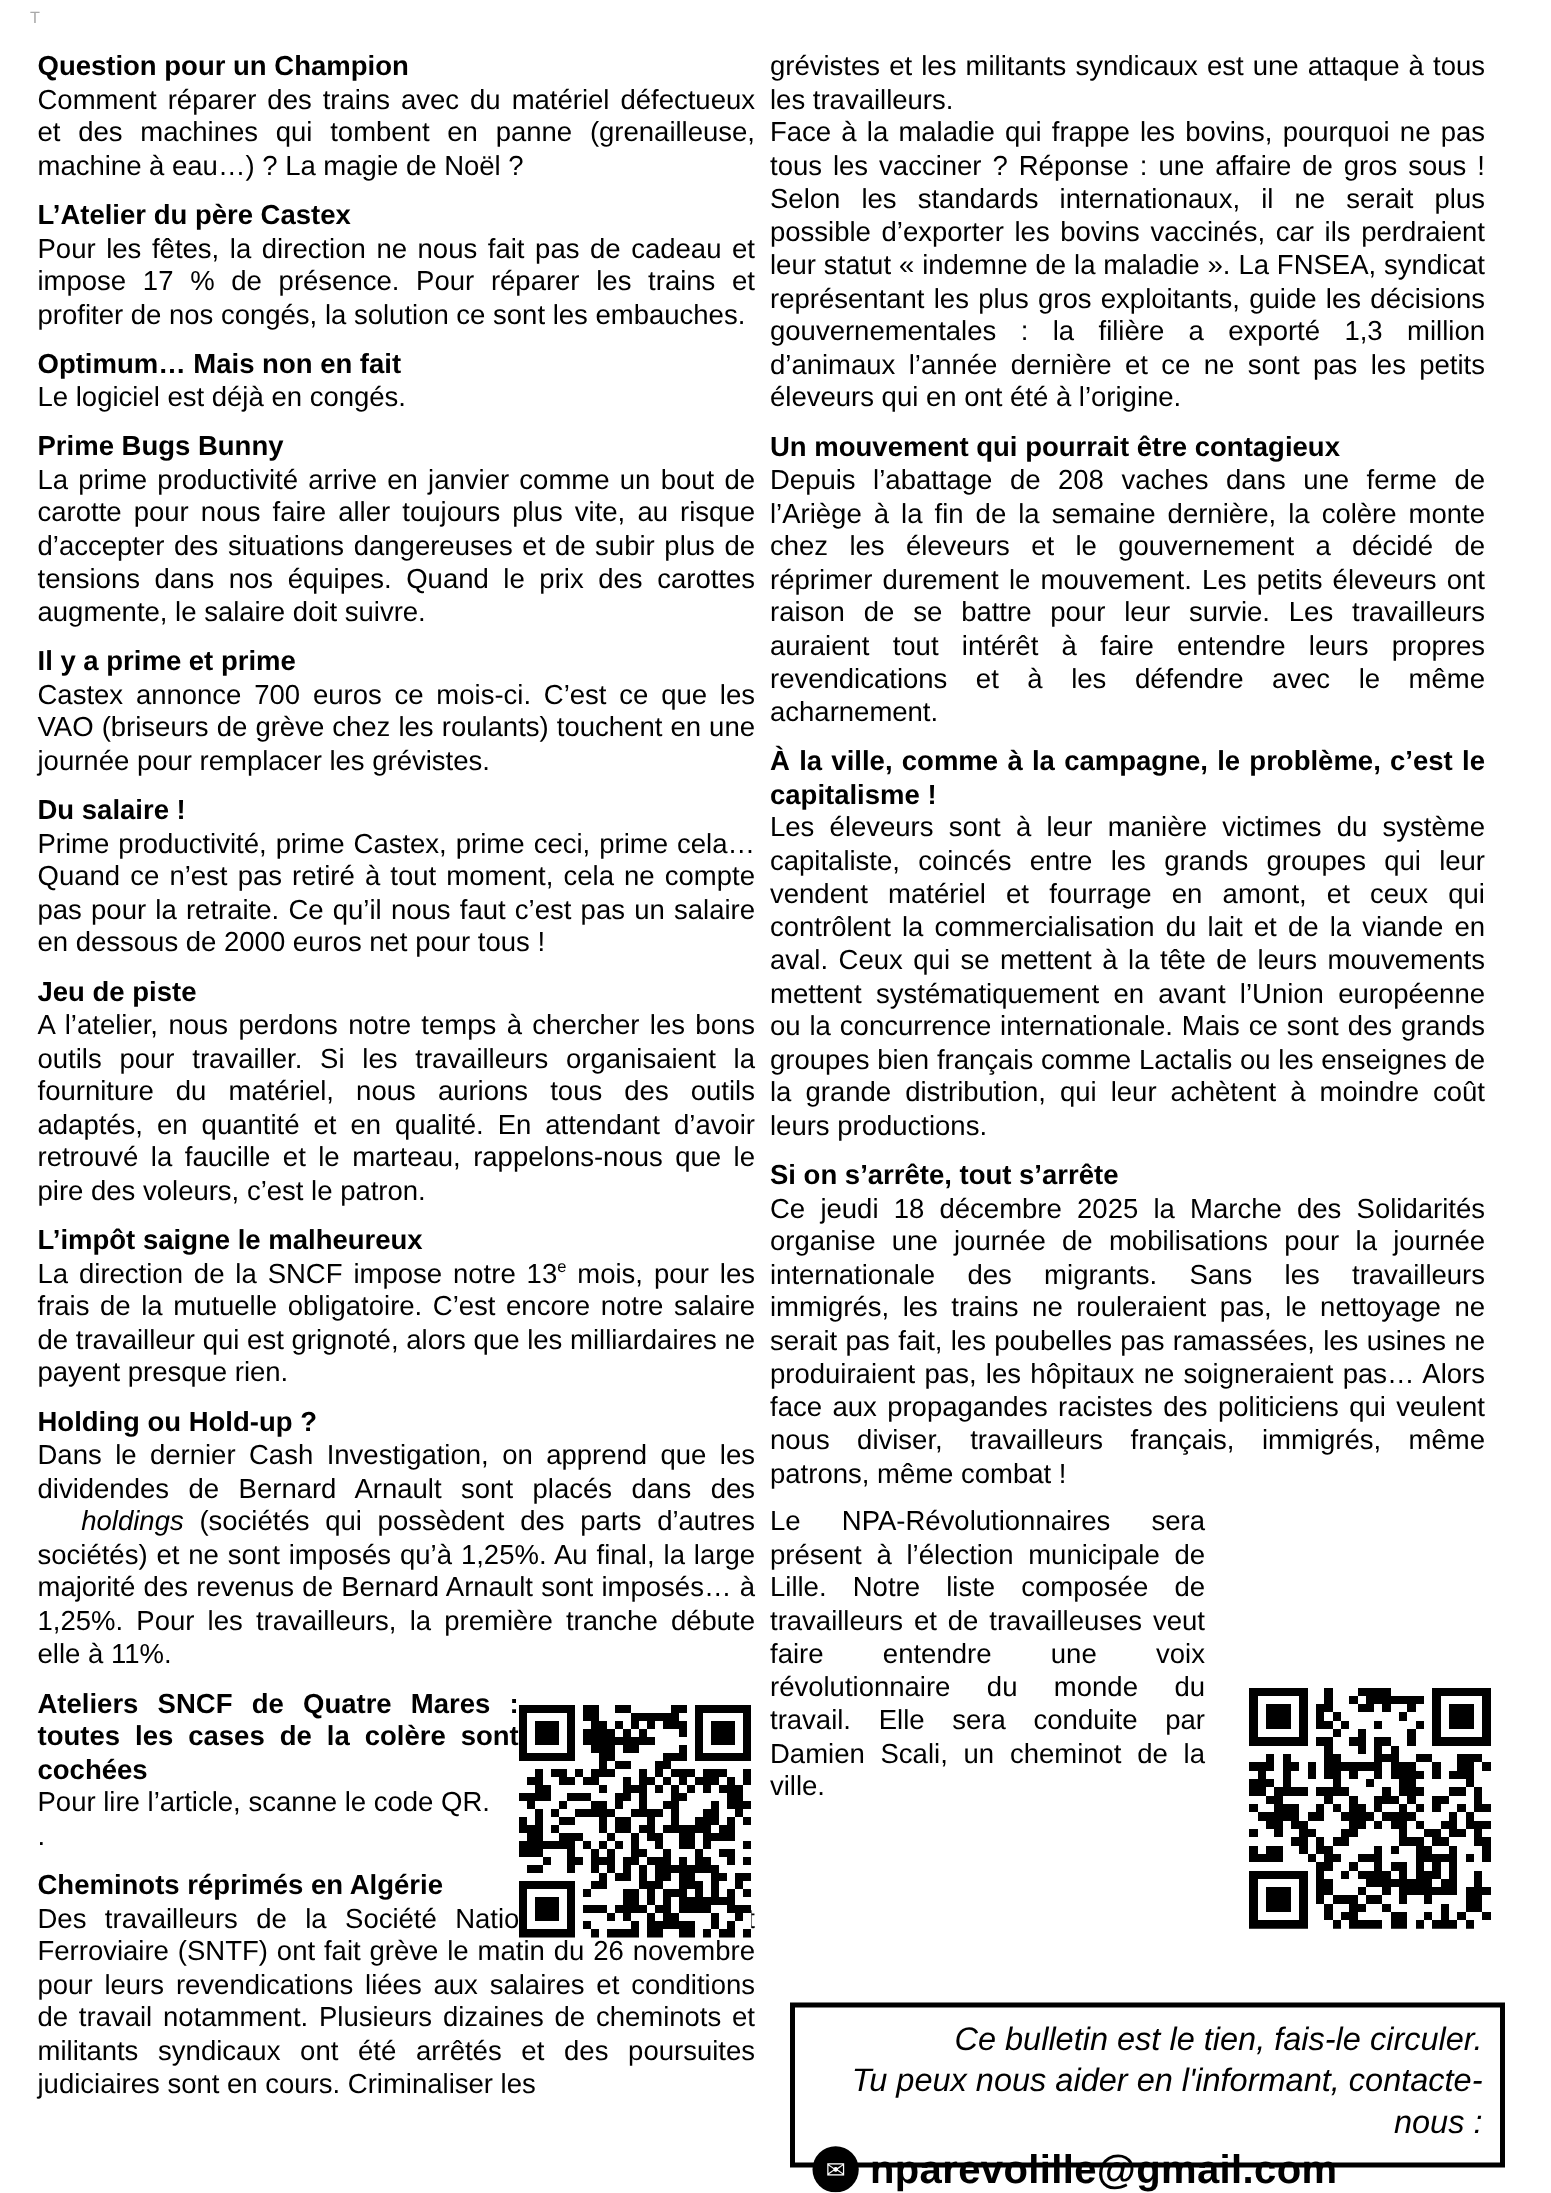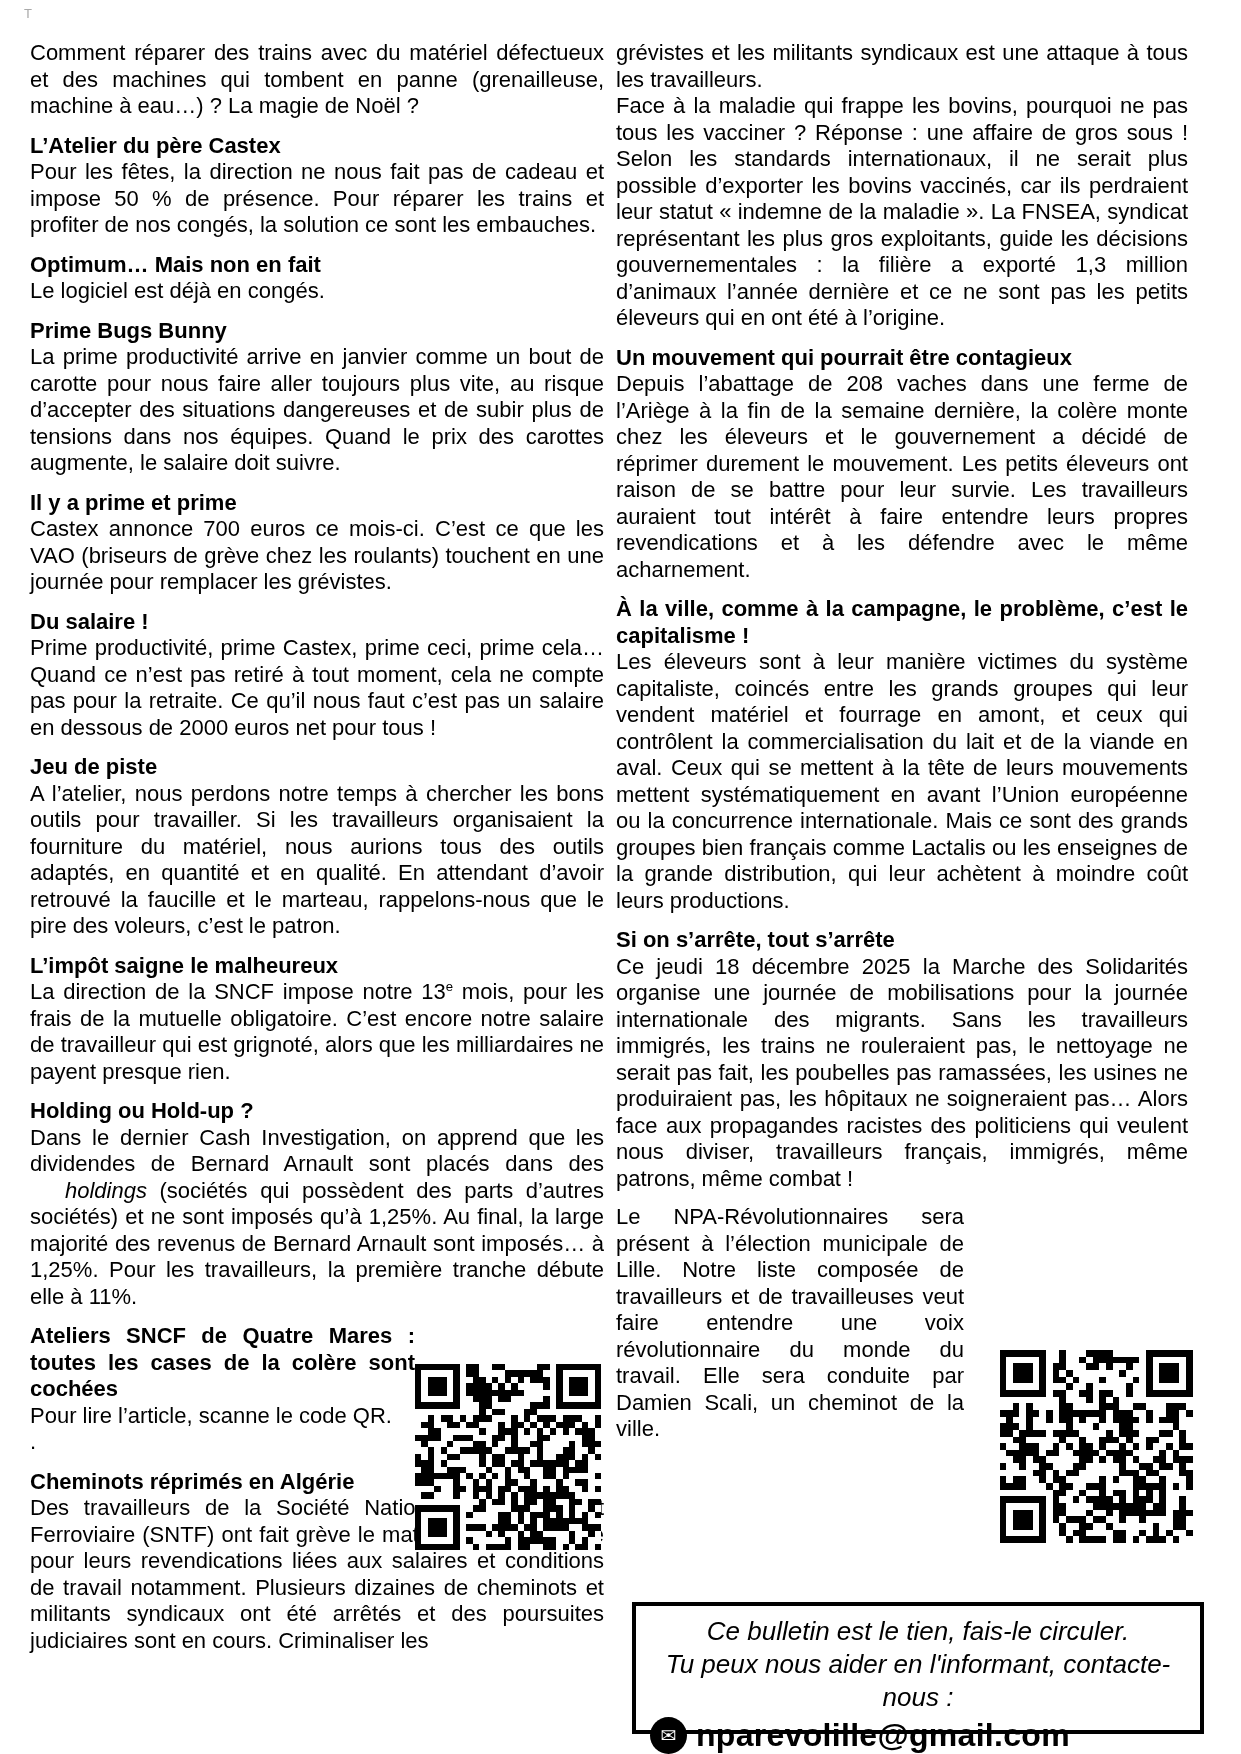--- a/index.html
+++ b/index.html
@@ -16,40 +16,41 @@
   .narrow-r{width:348px;margin-top:12px;}
   .ital{font-style:italic;margin-left:35px;}
   sup{font-size:60%;line-height:0;}
   .qr{position:absolute;background:#fff;}
   #qr-1{left:415px;top:1364px;width:186px;height:186px;}
   #qr-2{left:998px;top:1350px;width:196px;height:193px;}
   #artifact-t{position:absolute;left:24px;top:6px;font-size:13px;color:#a9a9a9;}
   #contact-box{position:absolute;left:632px;top:1602px;width:572px;height:132px;
         box-sizing:border-box;border:4px solid #000;padding:9px 14px 0 14px;}
   .contact-line{font-style:italic;font-size:26px;line-height:33px;margin:0;
-        text-align:center;font-weight:500;}
+        text-align:right;font-weight:500;}
   #email-row{display:flex;align-items:center;gap:9px;margin-top:3px;}
   #envelope-circle{width:37px;height:37px;border-radius:50%;background:#000;color:#fff;
         display:flex;align-items:center;justify-content:center;font-size:19px;flex:0 0 auto;}
   #email-text{font-weight:bold;font-size:32px;letter-spacing:0.3px;}
 </style>
 </head>
 <body>
 
 <div id="page">
 
   <div id="artifact-t">T</div>
 
   <div id="left-col" class="col">
     <div class="sec">
+      <h2>Question pour un Champion</h2>
       <p>Comment réparer des trains avec du matériel défectueux et des machines qui tombent en panne (grenailleuse, machine à eau…) ? La magie de Noël ?</p>
     </div>
     <div class="sec">
       <h2>L’Atelier du père Castex</h2>
-      <p>Pour les fêtes, la direction ne nous fait pas de cadeau et impose 50 % de présence. Pour réparer les trains et profiter de nos congés, la solution ce sont les embauches.</p>
+      <p>Pour les fêtes, la direction ne nous fait pas de cadeau et impose 17 % de présence. Pour réparer les trains et profiter de nos congés, la solution ce sont les embauches.</p>
     </div>
     <div class="sec">
       <h2>Optimum… Mais non en fait</h2>
       <p>Le logiciel est déjà en congés.</p>
     </div>
     <div class="sec">
       <h2>Prime Bugs Bunny</h2>
       <p>La prime productivité arrive en janvier comme un bout de carotte pour nous faire aller toujours plus vite, au risque d’accepter des situations dangereuses et de subir plus de tensions dans nos équipes. Quand le prix des carottes augmente, le salaire doit suivre.</p>
     </div>
     <div class="sec">

